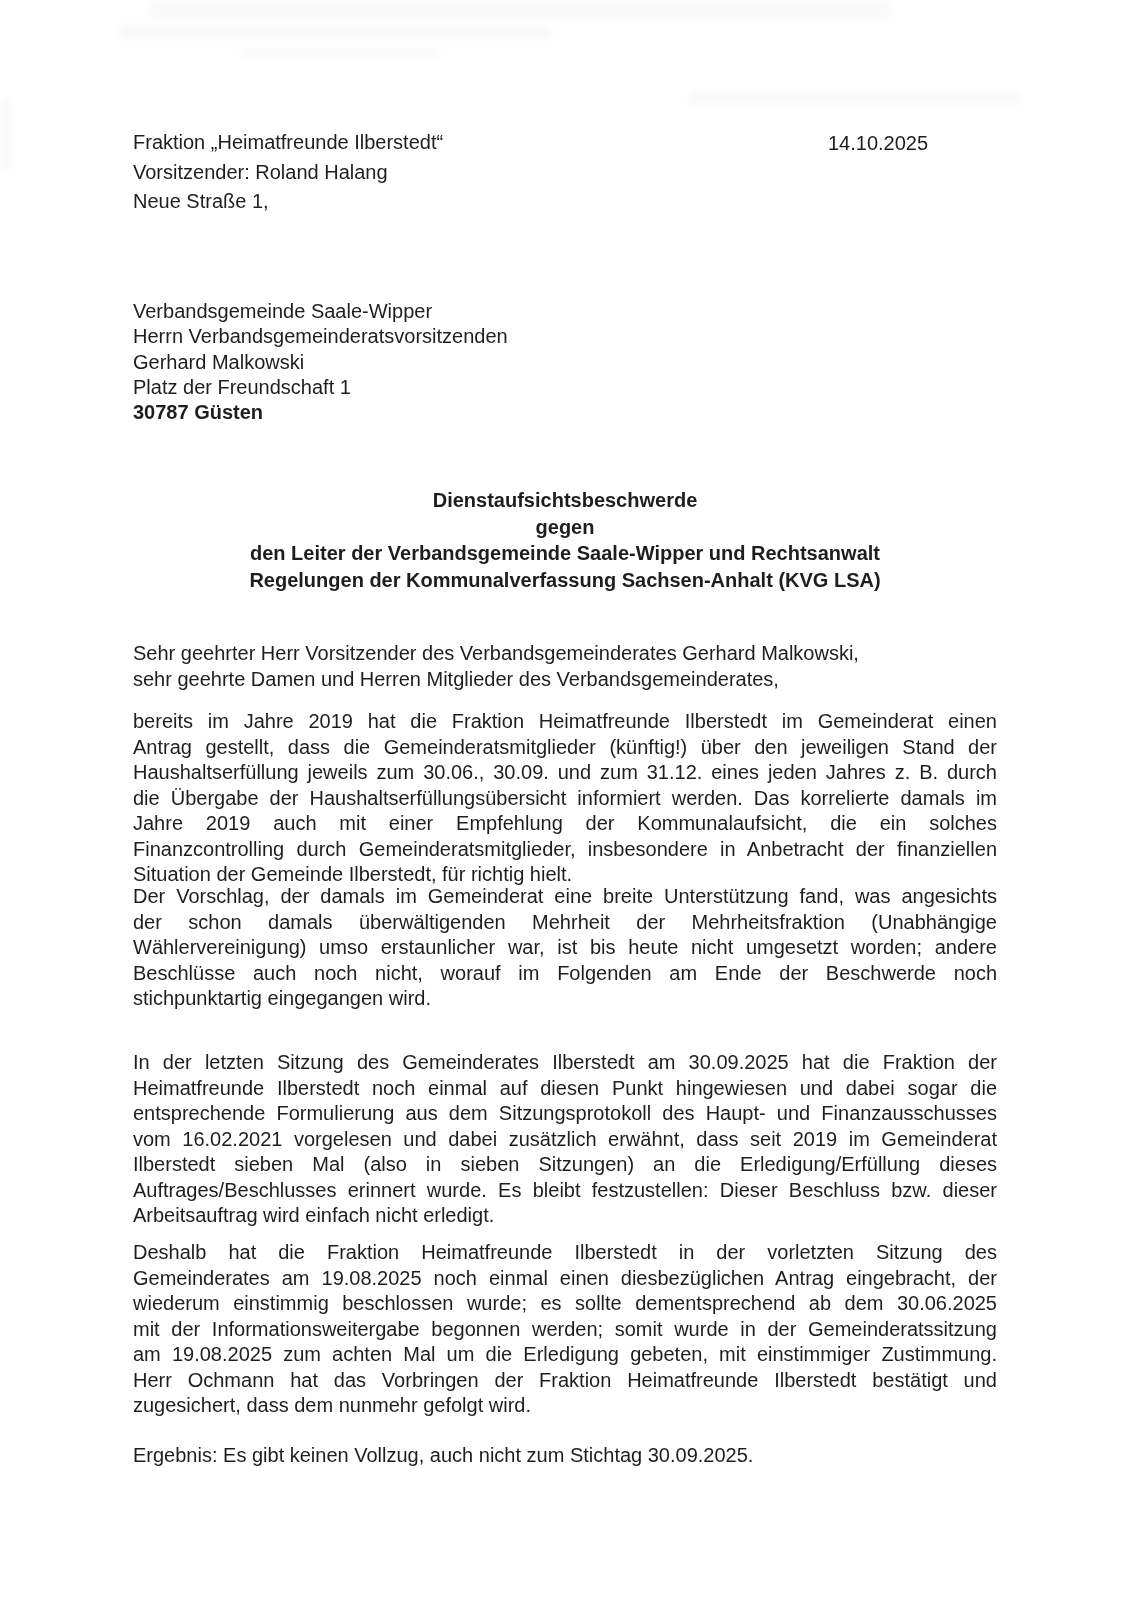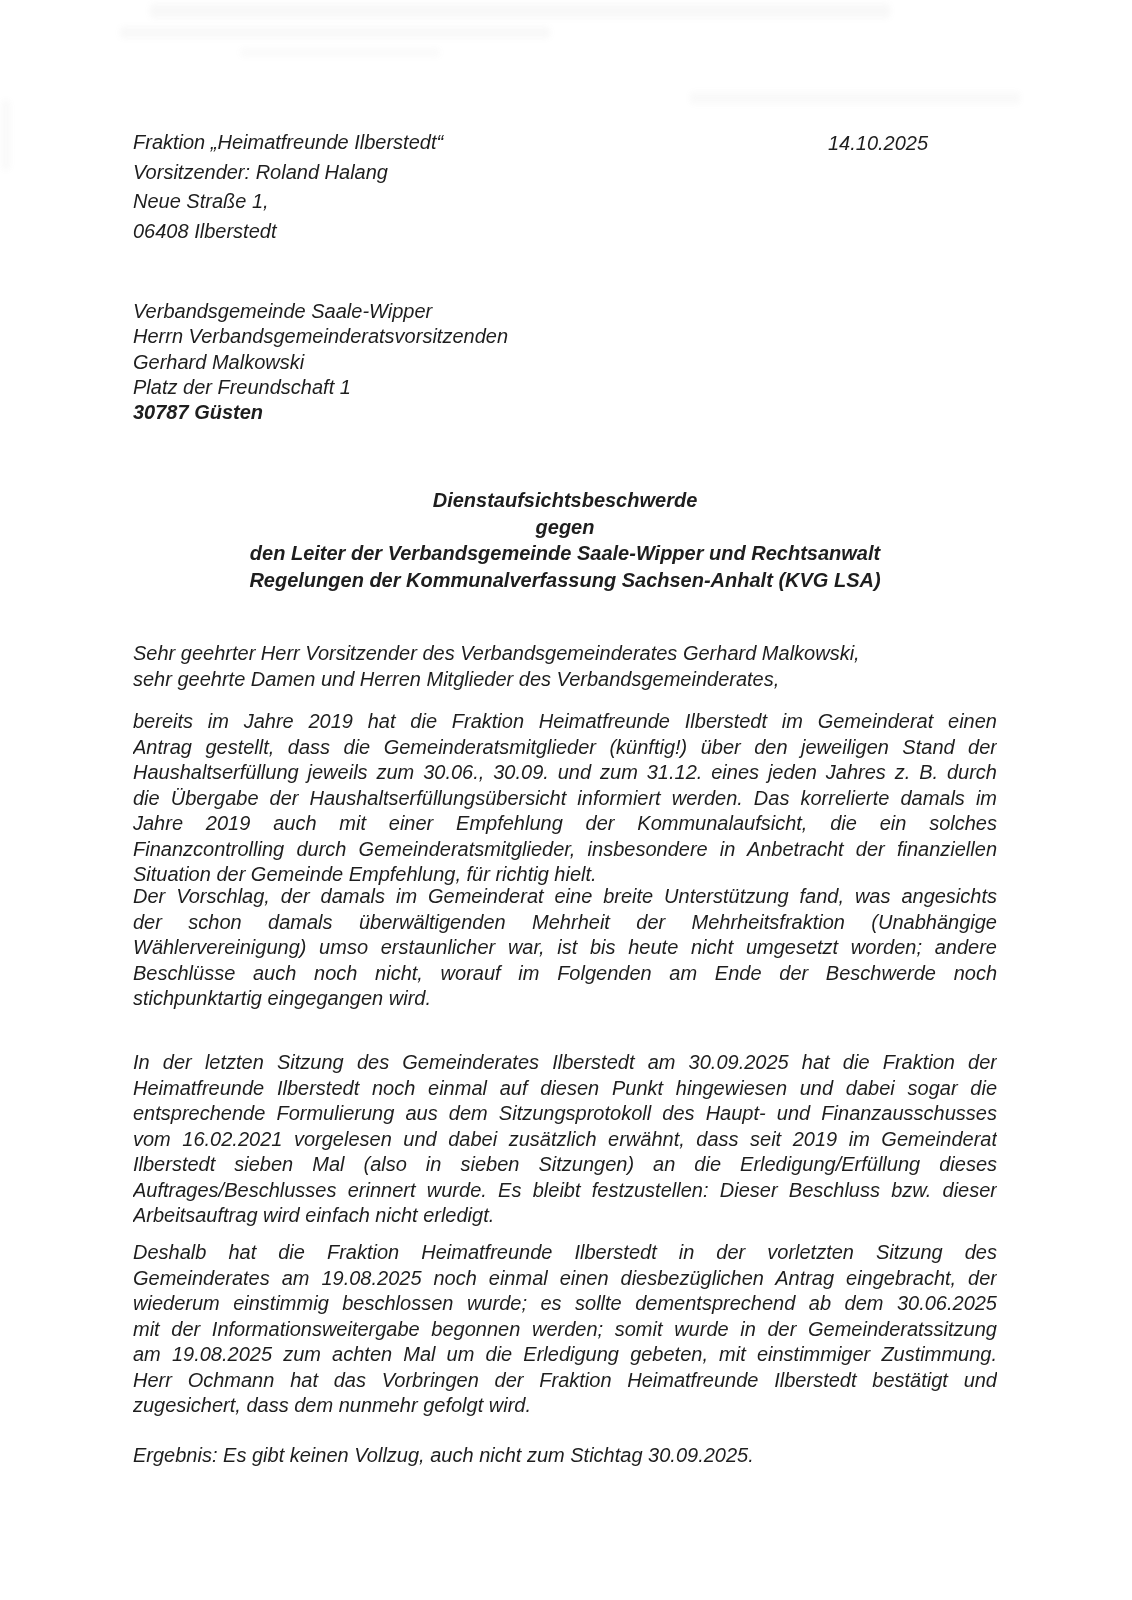--- a/index.html
+++ b/index.html
@@ -1,15 +1,15 @@
 <!DOCTYPE html>
 <html><head>
 <meta charset="utf-8">
 <style>
-  * { margin:0; padding:0; box-sizing:border-box;font-style:italic; }
+  * { margin:0; padding:0; box-sizing:border-box; }
   html,body { background:#ffffff; }
   .page {
     position:relative;
     width:1132px; height:1600px;
     background:#ffffff;
     color:#1e1e1e;
     font-family:"Liberation Sans","DejaVu Sans",sans-serif;
     overflow:hidden;
   }
   .block {
@@ -68,21 +68,20 @@
   <div class="artifact a1"></div>
   <div class="artifact a2"></div>
   <div class="artifact a3"></div>
   <div class="artifact a4"></div>
   <div class="artifact a5"></div>
 
   <div class="block sender">
       <div class="line">Fraktion „Heimatfreunde Ilberstedt“</div>
       <div class="line">Vorsitzender: Roland Halang</div>
       <div class="line">Neue Straße 1,</div>
-      <div class="line">06408 Ilberstedt</div>
     </div>
 
   <div class="date">14.10.2025</div>
 
   <div class="block recipient">
       <div class="line">Verbandsgemeinde Saale-Wipper</div>
       <div class="line">Herrn Verbandsgemeinderatsvorsitzenden</div>
       <div class="line">Gerhard Malkowski</div>
       <div class="line">Platz der Freundschaft 1</div>
       <div class="line">30787 Güsten</div>
@@ -100,21 +99,21 @@
       <div class="line">sehr geehrte Damen und Herren Mitglieder des Verbandsgemeinderates,</div>
     </div>
 
   <div class="block para para1">
       <div class="line">bereits im Jahre 2019 hat die Fraktion Heimatfreunde Ilberstedt im Gemeinderat einen</div>
       <div class="line">Antrag gestellt, dass die Gemeinderatsmitglieder (künftig!) über den jeweiligen Stand der</div>
       <div class="line">Haushaltserfüllung jeweils zum 30.06., 30.09. und zum 31.12. eines jeden Jahres z. B. durch</div>
       <div class="line">die Übergabe der Haushaltserfüllungsübersicht informiert werden. Das korrelierte damals im</div>
       <div class="line">Jahre 2019 auch mit einer Empfehlung der Kommunalaufsicht, die ein solches</div>
       <div class="line">Finanzcontrolling durch Gemeinderatsmitglieder, insbesondere in Anbetracht der finanziellen</div>
-      <div class="line">Situation der Gemeinde Empfehlung, für richtig hielt.</div>
+      <div class="line">Situation der Gemeinde Ilberstedt, für richtig hielt.</div>
     </div>
 
   <div class="block para para2">
       <div class="line">Der Vorschlag, der damals im Gemeinderat eine breite Unterstützung fand, was angesichts</div>
       <div class="line">der schon damals überwältigenden Mehrheit der Mehrheitsfraktion (Unabhängige</div>
       <div class="line">Wählervereinigung) umso erstaunlicher war, ist bis heute nicht umgesetzt worden; andere</div>
       <div class="line">Beschlüsse auch noch nicht, worauf im Folgenden am Ende der Beschwerde noch</div>
       <div class="line">stichpunktartig eingegangen wird.</div>
     </div>
 

